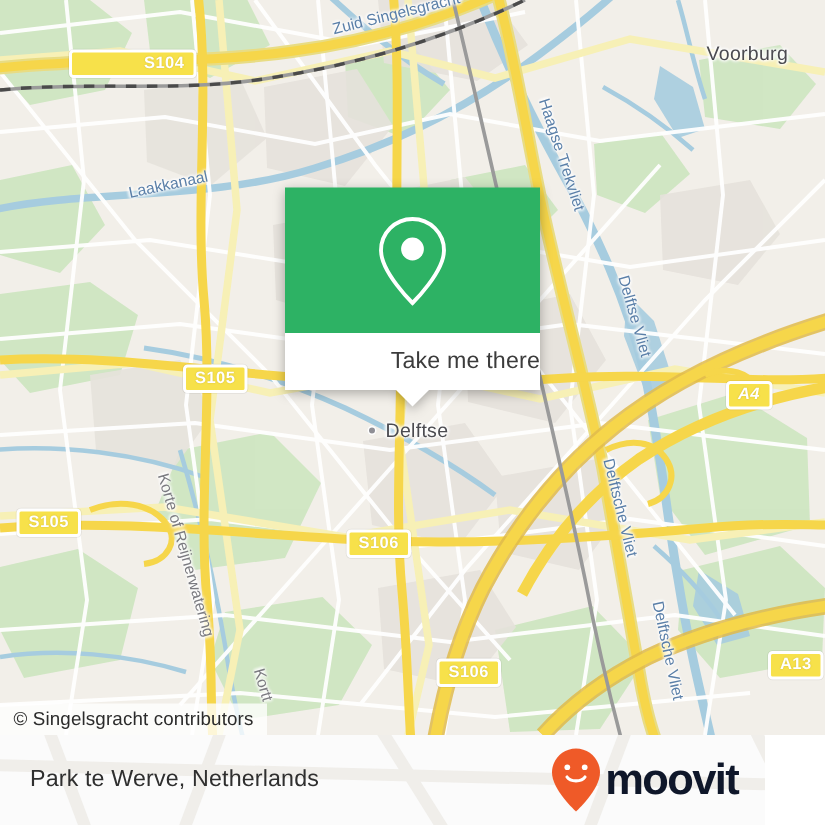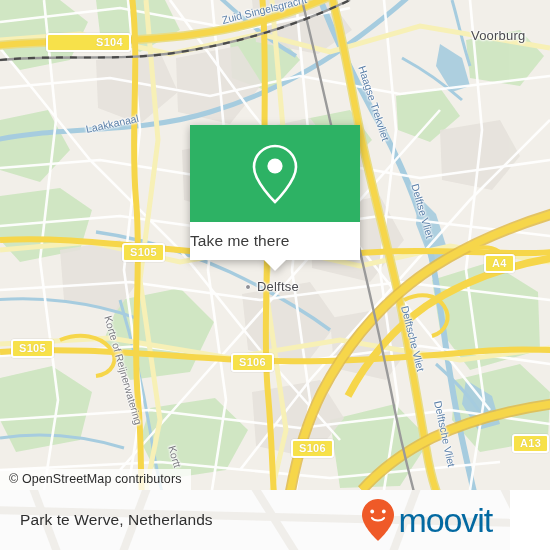--- a/index.html
+++ b/index.html
@@ -87,24 +87,25 @@
     background: #2db264;
     display: flex;
     align-items: center;
     justify-content: center;
   }
   .callout-foot {
     height: 38px;
     background: #ffffff;
     display: flex;
     align-items: center;
-    justify-content: flex-start;
+    justify-content: flex-end;
     font-size: 15.5px;
     color: #3c3c3c;
     letter-spacing: .1px;
+    padding-left: 14px;
   }
   .callout-tail {
     position: absolute;
     left: 50%;
     margin-left: -11px;
     top: 135px;
     width: 0; height: 0;
     border-left: 11px solid transparent;
     border-right: 11px solid transparent;
     border-top: 11px solid #ffffff;
@@ -130,23 +131,23 @@
   }
   .brand {
     position: absolute;
     right: 18px; top: 50%;
     transform: translateY(-50%);
     display: flex;
     align-items: center;
     gap: 3px;
   }
   .brand-word {
-    font-size: 34px;
-    font-weight: normal;
-    color: #0369a1;
+    font-size: 29px;
+    font-weight: bold;
+    color: #0f172a;
     letter-spacing: -1.1px;
     line-height: 31px;
   }
 </style>
 </head>
 <body>
 
 <div class="screen">
 
   <div class="map">
@@ -285,37 +286,37 @@
     <div class="lbl water" style="left:405px; top:300px; transform:rotate(76deg); transform-origin:left center;">Delftsche Vliet</div>
     <div class="lbl water" style="left:438px; top:395px; transform:rotate(78deg); transform-origin:left center;">Delftsche Vliet</div>
     <div class="lbl" style="left:108px; top:310px; transform:rotate(74deg); transform-origin:left center;">Korte of Reijnerwatering</div>
     <div class="lbl" style="left:172px; top:440px; transform:rotate(74deg); transform-origin:left center;">Kortt</div>
 
     <div class="shield" style="left:46px; top:33px;padding-left:48px;">S104</div>
     <div class="shield" style="left:122px; top:243px;">S105</div>
     <div class="shield" style="left:11px; top:339px;">S105</div>
     <div class="shield" style="left:231px; top:353px;">S106</div>
     <div class="shield" style="left:291px; top:439px;">S106</div>
-    <div class="shield" style="left:484px; top:254px;">A4</div>
+    <div class="shield" style="left:484px; top:254px;font-style:italic;">A4</div>
     <div class="shield" style="left:512px; top:434px;">A13</div>
 
     <div class="callout">
       <div class="callout-head">
         <svg width="50" height="62" viewBox="0 0 50 62">
           <path d="M25 3 C13.4 3 4 12.4 4 24 C4 38.5 25 59 25 59 C25 59 46 38.5 46 24 C46 12.4 36.6 3 25 3 Z" fill="none" stroke="#ffffff" stroke-width="2.6"></path>
           <circle cx="25" cy="23" r="7.6" fill="#ffffff"></circle>
         </svg>
       </div>
       <div class="callout-foot">
         <span>Take me there</span>
       </div>
       <div class="callout-tail"></div>
     </div>
 
-    <div class="attrib">© OpenStreetMap contributors</div>
+    <div class="attrib">© Singelsgracht contributors</div>
   </div>
 
   <div class="footer">
     <svg class="footer-bg" width="550" height="60" viewBox="0 0 550 60">
       <rect x="0" y="0" width="550" height="60" fill="#fbfbfb"></rect>
       <g stroke="#f0eeea" stroke-width="8" fill="none">
         <path d="M30,-10 L60,70"></path>
         <path d="M150,-10 L120,70"></path>
         <path d="M250,-10 L300,70"></path>
         <path d="M420,-10 L390,70"></path>

